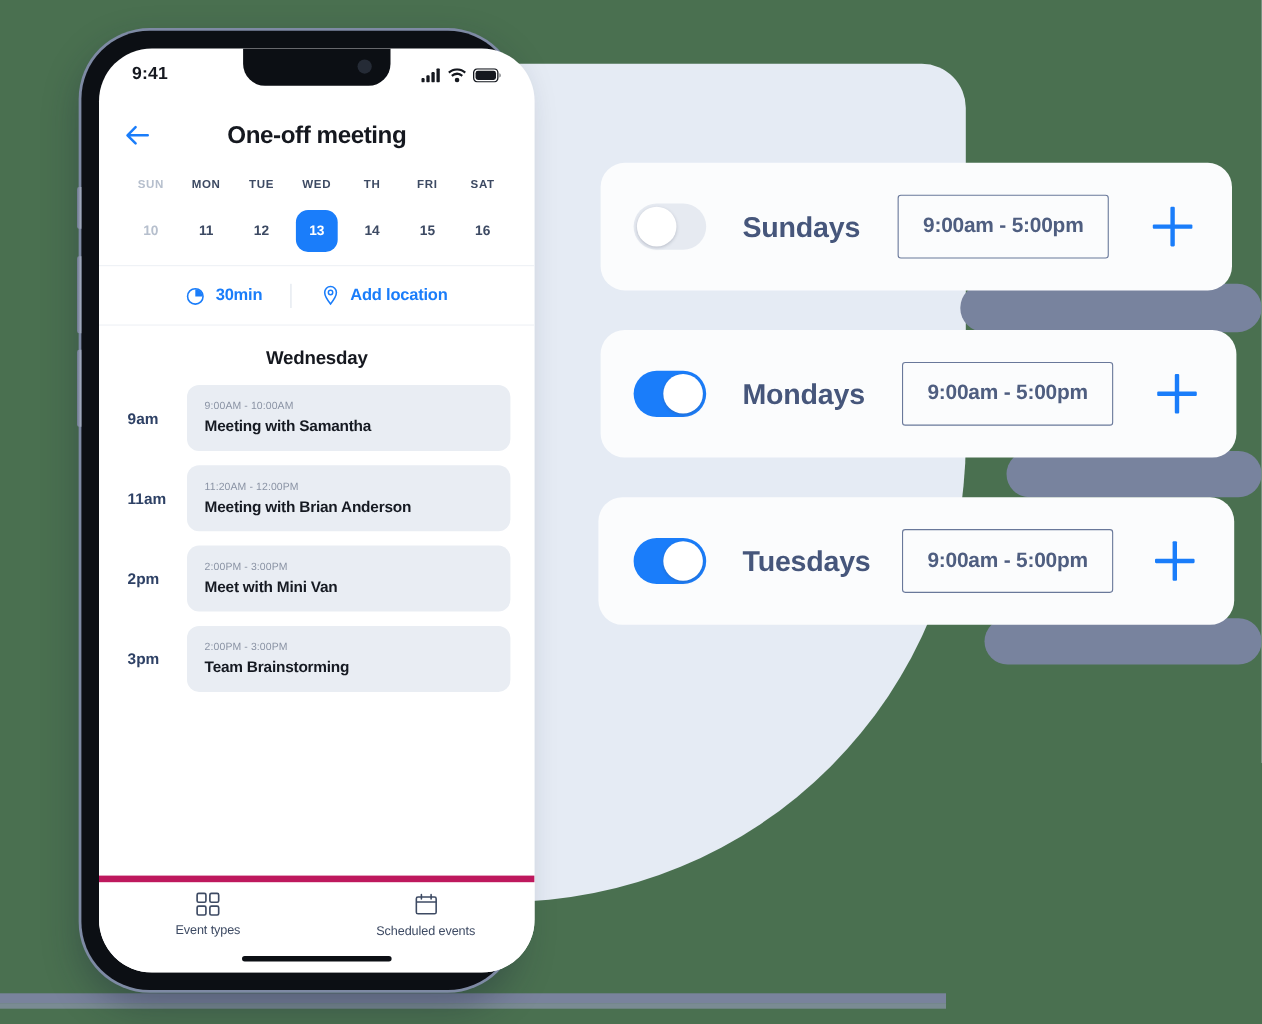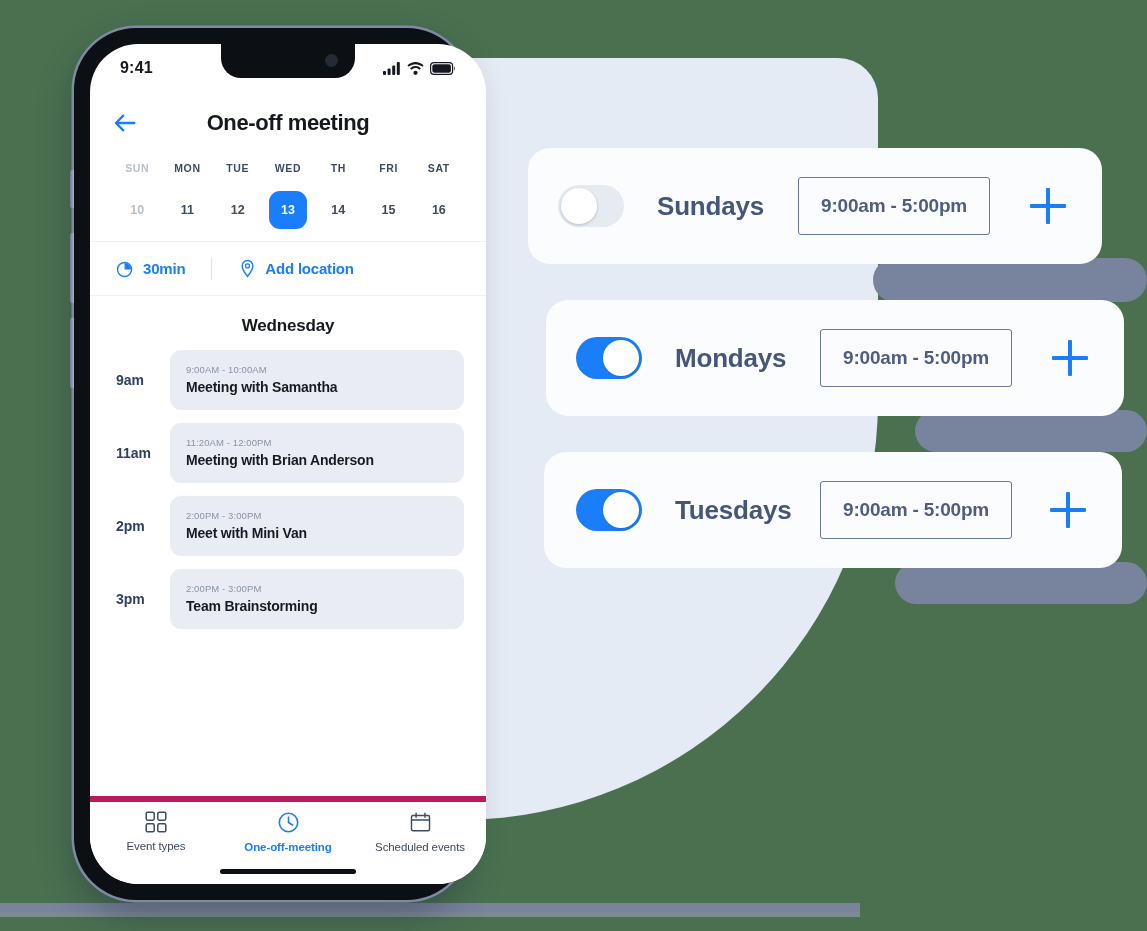--- a/index.html
+++ b/index.html
@@ -230,20 +230,21 @@
   .wk-col.muted .wk-num { color: #b6bfcd; }
   .wk-col.active .wk-num { background: #1a7dfa; color: #fff; }
 
   
   #action-bar {
     height: 55px;
     border-top: 1px solid #eef1f6;
     border-bottom: 1px solid #eef1f6;
     display: flex;
     align-items: center;
+    justify-content: center;
     gap: 0;
   }
   .action-item {
     display: flex;
     align-items: center;
     gap: 8px;
     padding: 0 26px;
     position: relative;
   }
   .action-item span {
@@ -334,21 +335,21 @@
   }
 </style>
 </head>
 <body>
 
 <div id="bg-blob"></div>
 <div id="phone-base-shadow"></div>
 <div id="phone-base-shadow2"></div>
 
 <div class="avail-shadow" style="left:873px;top:258px;width:274px;height:44px;"></div>
-<div class="avail-card" style="left:528px;top:148px;width:574px;height:116px;padding:0 32px 0 30px;">
+<div class="avail-card" style="left:546px;top:148px;width:574px;height:116px;padding:0 32px 0 30px;">
   <div class="toggle">
     <div class="knob"></div>
   </div>
   <div class="avail-label" style="margin-left:33px;width:140px;">Sundays</div>
   <div class="time-pill" style="margin-left:22px;width:196px;">
     <span>9:00am - 5:00pm</span>
   </div>
   <div class="plus-btn" style="margin-left:36px;"></div>
 </div>
 
@@ -506,27 +507,20 @@
     <div id="tabbar">
       <div class="tab">
         <svg width="22" height="22" viewBox="0 0 22 22">
           <rect x="1.2" y="1.2" width="8" height="8" rx="1.4" fill="none" stroke="#3d4a63" stroke-width="1.5"></rect>
           <rect x="12.8" y="1.2" width="8" height="8" rx="1.4" fill="none" stroke="#3d4a63" stroke-width="1.5"></rect>
           <rect x="1.2" y="12.8" width="8" height="8" rx="1.4" fill="none" stroke="#3d4a63" stroke-width="1.5"></rect>
           <rect x="12.8" y="12.8" width="8" height="8" rx="1.4" fill="none" stroke="#3d4a63" stroke-width="1.5"></rect>
         </svg>
         <div class="tab-label">Event types</div>
       </div>
-      <div class="tab active">
-        <svg width="23" height="23" viewBox="0 0 24 24">
-          <circle cx="12" cy="12" r="9.6" fill="none" stroke="#1a7dfa" stroke-width="1.7"></circle>
-          <path d="M12 6.4V12l4.3 2.6" fill="none" stroke="#1a7dfa" stroke-width="1.7" stroke-linecap="round"></path>
-        </svg>
-        <div class="tab-label">One-off-meeting</div>
-      </div>
       <div class="tab">
         <svg width="23" height="23" viewBox="0 0 24 24">
           <rect x="2.6" y="4.6" width="18.8" height="16" rx="1.6" fill="none" stroke="#3d4a63" stroke-width="1.5"></rect>
           <path d="M2.6 9.4h18.8" stroke="#3d4a63" stroke-width="1.5"></path>
           <path d="M7.4 2.4v4.2M16.6 2.4v4.2" stroke="#3d4a63" stroke-width="1.5" stroke-linecap="round"></path>
         </svg>
         <div class="tab-label">Scheduled events</div>
       </div>
       <div id="home-indicator"></div>
     </div>

